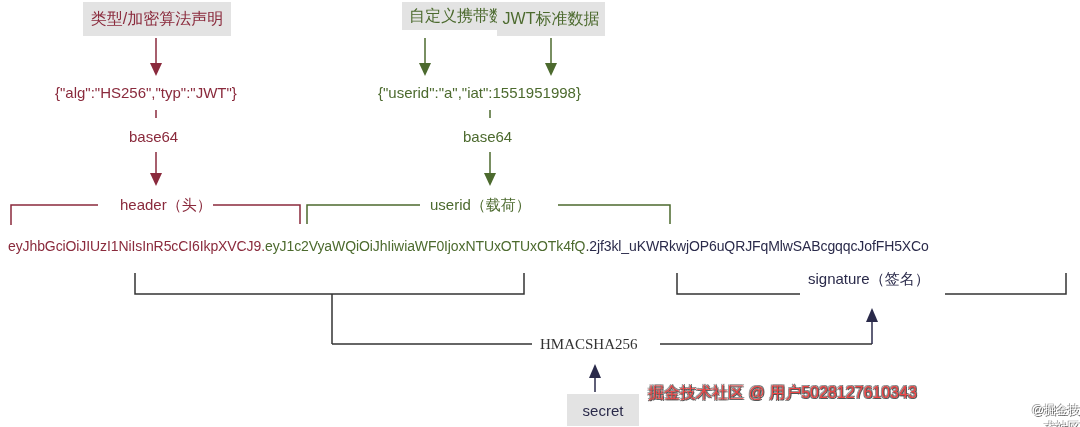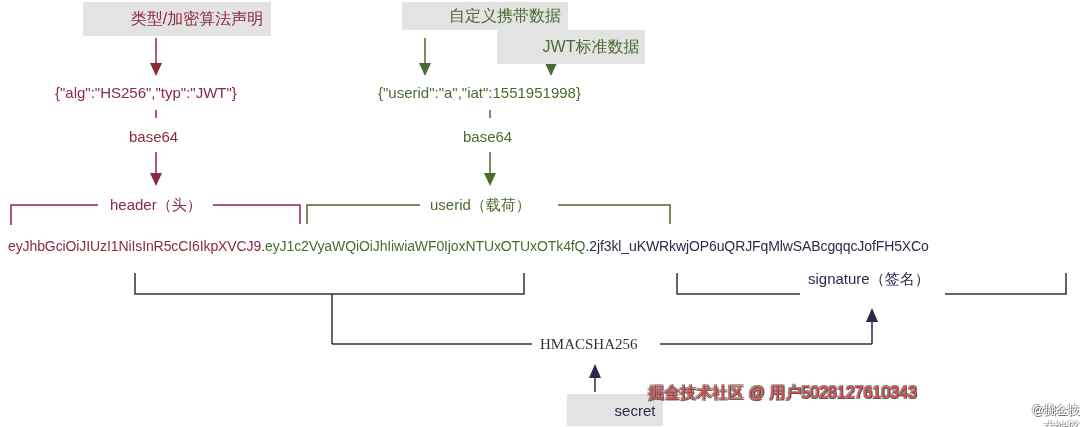--- a/index.html
+++ b/index.html
@@ -1,20 +1,20 @@
 <!DOCTYPE html>
 <html><head>
 <meta charset="utf-8">
 <style>
   html, body { margin: 0; padding: 0; background: #ffffff; }
   body { width: 1080px; height: 427px; position: relative; overflow: hidden;
          font-family: "Liberation Sans", "DejaVu Sans", sans-serif; }
   .abs { position: absolute; white-space: nowrap; }
   .box { position: absolute; background: #e3e3e3; font-size: 16px;
-         display: flex; align-items: center; justify-content: center; padding-left: 40px; }
+         display: flex; align-items: center; justify-content: center; }
   .red { color: #8a2a3c; }
   .green { color: #4c6a2e; }
   .navy { color: #2a2a4a; }
   .dark { color: #333; }
   .t14 { font-size: 15px; }
   .token { font-size: 14px; letter-spacing: -0.1px; }
   svg.lines { position: absolute; left: 0; top: 0; }
   .watermark { position: absolute; font-size: 16px; color: #ef4444;
                text-shadow: 1px 1px 0 #555, -1px -1px 0 #999, 1px -1px 0 #777, -1px 1px 0 #777;
                letter-spacing: 0px; }
@@ -67,39 +67,39 @@
   <line x1="595" y1="392" x2="595" y2="378" stroke="#2a2a4a" stroke-width="1.5"></line>
   <path d="M589,378 L601,378 L595,364 Z" fill="#2a2a4a"></path>
 </svg>
 
 <div class="box red" style="left:83px; top:2px; width:148px; height:34px;">
   <span>类型/加密算法声明</span>
 </div>
 <div class="box green" style="left:362px; top:2px; width:126px; height:28px;margin-left:40px;">
   <span>自定义携带数据</span>
 </div>
-<div class="box green" style="left:497px; top:2px; width:108px; height:34px;margin-top:28px;">
+<div class="box green" style="left:497px; top:2px; width:108px; height:34px;">
   <span>JWT标准数据</span>
 </div>
 
 <div class="abs red t14" style="left:55px; top:84px;">{"alg":"HS256","typ":"JWT"}</div>
 <div class="abs green t14" style="left:378px; top:84px;">{"userid":"a","iat":1551951998}</div>
 
 <div class="abs red t14" style="left:129px; top:128px;">base64</div>
 <div class="abs green t14" style="left:463px; top:128px;">base64</div>
 
-<div class="abs red t14" style="left:110px; top:196px;">header（头）</div>
+<div class="abs red t14" style="left:120px; top:196px;">header（头）</div>
 <div class="abs green t14" style="left:430px; top:196px;">userid（载荷）</div>
 
 <div class="abs token" style="left:8px; top:238px;">
   <span class="red">eyJhbGciOiJIUzI1NiIsInR5cCI6IkpXVCJ9</span><span class="red">.</span><span class="green">eyJ1c2VyaWQiOiJhIiwiaWF0IjoxNTUxOTUxOTk4fQ</span><span class="dark">.</span><span class="navy">2jf3kl_uKWRkwjOP6uQRJFqMlwSABcgqqcJofFH5XCo</span>
 </div>
 
 <div class="abs navy t14" style="left:808px; top:270px;">signature（签名）</div>
 
 <div class="abs dark t14" style="left:540px; top:336px;font-family:Liberation Serif, serif;">HMACSHA256</div>
 
-<div class="box navy" style="left:567px; top:394px; width:56px; height:32px; font-size:15px;">
+<div class="box navy" style="left:567px; top:394px; width:72px; height:32px; font-size:15px;">
   <span>secret</span>
 </div>
 
 <div class="watermark" style="left:648px; top:383px;">掘金技术社区 @ 用户5028127610343</div>
 <div class="watermark2" style="left:1020px; top:402px;text-align:right;">@掘金技术社区</div>
 
 </body></html>

